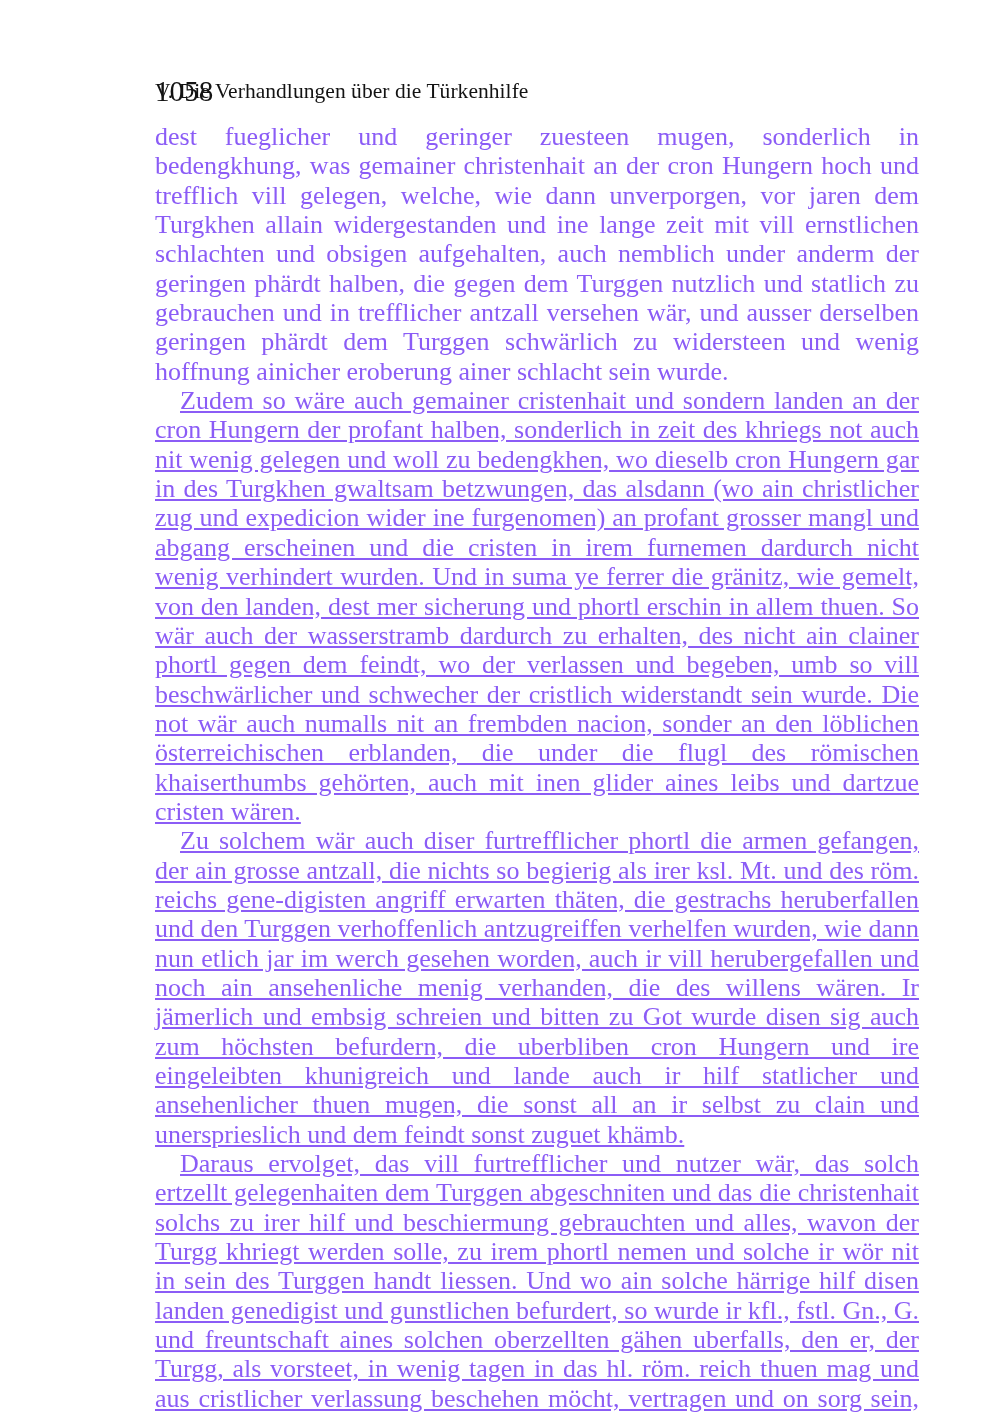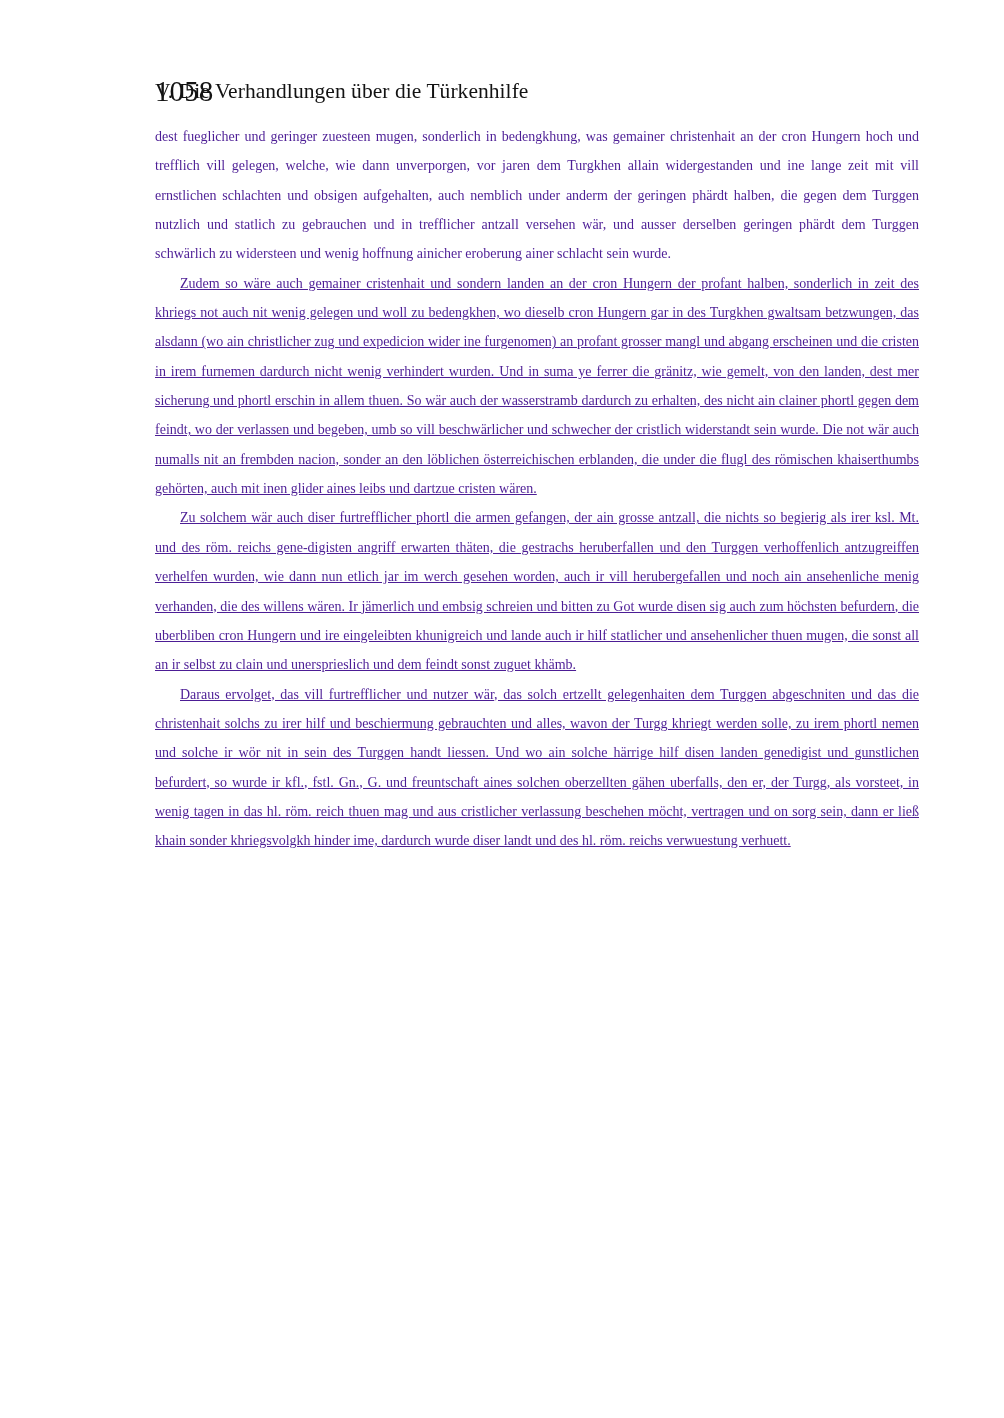--- a/index.html
+++ b/index.html
@@ -55,28 +55,28 @@
   
   .textblock {
     position: absolute;
     left: 155px;
     top: 122px;
     width: 764px;
   }
 
   p.para {
     margin: 0;
-    font-size: 14px;
+    font-size: 26px;
     line-height: 29.35px;
     text-align: justify;
     text-justify: inter-word;
     hyphens: none;
     -webkit-hyphens: none;
     word-spacing: 0px;
-    color: #4c1d95;
+    color: #8b5cf6;
   }
   p.para.indent {
     text-indent: 25px;
     text-decoration: underline;
   }
   
   p.para::after {
     content: "";
     display: inline-block;
     width: 100%;

